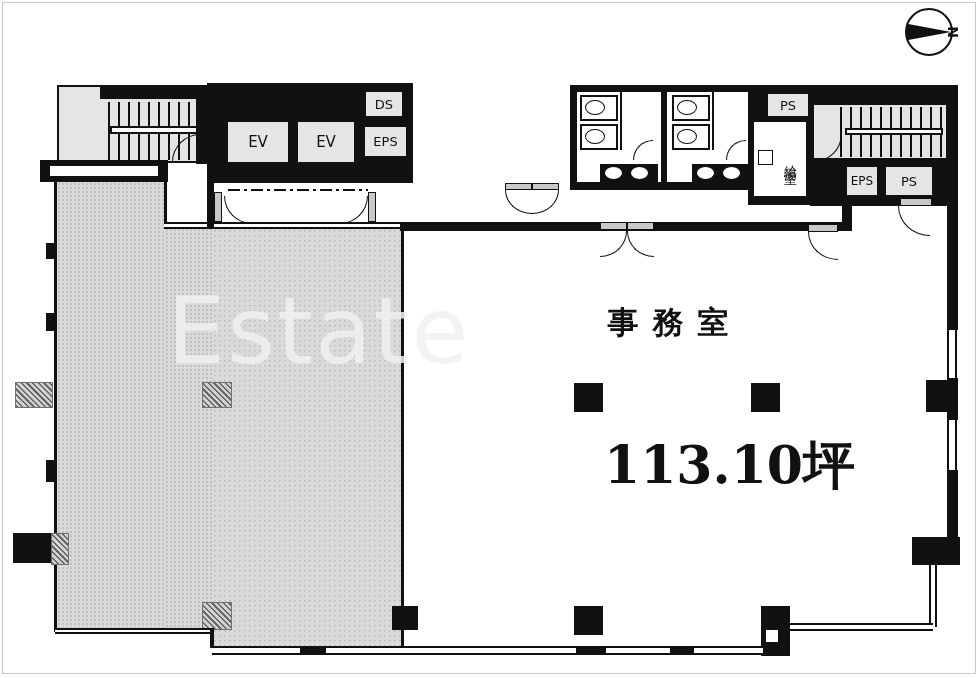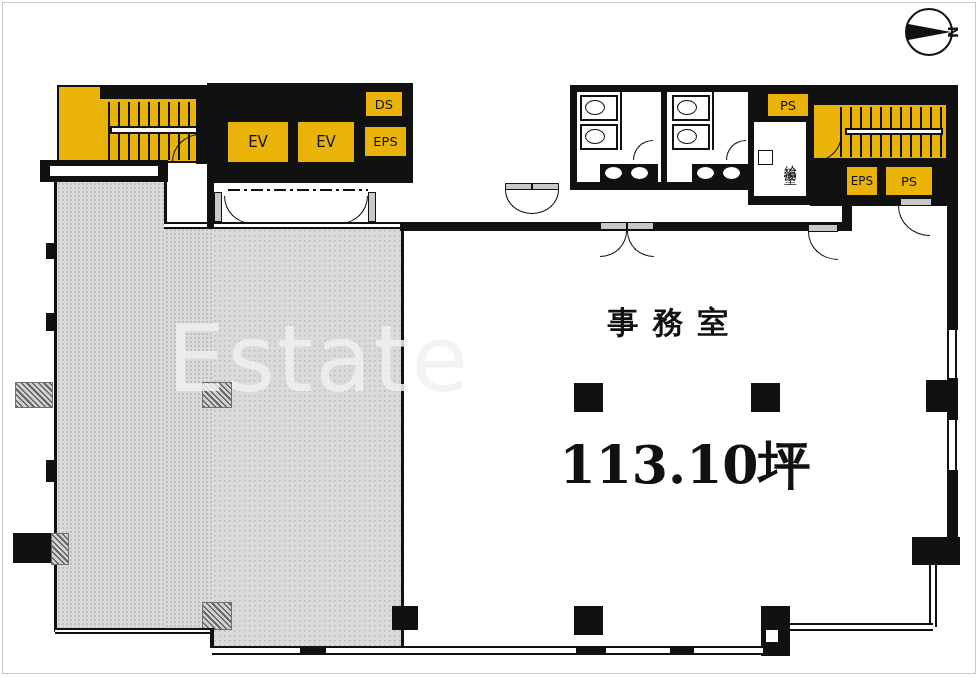--- a/index.html
+++ b/index.html
@@ -1,20 +1,20 @@
 <!DOCTYPE html>
 <html><head>
 <meta charset="utf-8">
 <style>
   html,body { margin:0; padding:0; background:#fff; }
   #plan { position:relative; width:980px; height:678px; background:#ffffff; overflow:hidden;
           font-family:"DejaVu Sans", sans-serif; }
   .abs  { position:absolute; box-sizing:border-box; }
   .wall { background:#111; }
-  .room { background:#eab308; border:2px solid #111; }
+  .room { background:#e5e5e5; border:2px solid #111; }
   .thick{ border-width:5px; }
   .winh { background:#fff; border-top:2px solid #111; border-bottom:2px solid #111; }
   .winv { background:#fff; border-left:2px solid #111; border-right:2px solid #111; }
   .gray { background-color:#dadada;
           background-image:radial-gradient(#c0c0c0 1px, transparent 1px);
           background-size:4px 4px; }
   .gray2{ background-size:5px 5px; }
   .hcol { background:repeating-linear-gradient(45deg,#696969 0 1.5px,#d0d0d0 1.5px 4px);
           border:1px solid #707070; }
   .col  { background:#111; }
@@ -175,25 +175,25 @@
   <div class="abs panel" style="left:900px;top:198px;width:32px;height:8px;"></div>
   <div class="abs arc-bl" style="left:898px;top:206px;width:32px;height:30px;"></div>
 
   <div class="abs col" style="left:574px;top:383px;width:29px;height:29px;"></div>
   <div class="abs col" style="left:751px;top:383px;width:29px;height:29px;"></div>
   <div class="abs col" style="left:574px;top:606px;width:29px;height:29px;"></div>
 
   <div class="abs lbl" style="left:555px;top:303px;width:240px;height:40px;font-size:31px;font-weight:bold;letter-spacing:14px;text-align:center;">
     <span>事務室</span>
   </div>
-  <div class="abs lbl serif" style="left:515px;top:436px;width:340px;height:60px;font-size:52px;font-weight:bold;">
+  <div class="abs lbl serif" style="left:515px;top:436px;width:340px;height:60px;font-size:52px;font-weight:bold;justify-content:flex-end;">
     <span>113.10坪</span>
   </div>
 
-  <div class="abs wm" style="left:167px;top:284px;width:340px;height:96px;font-size:92px;line-height:96px;margin-top:28px;">
+  <div class="abs wm" style="left:167px;top:284px;width:340px;height:96px;font-size:92px;line-height:96px;">
     <span>Estate</span>
   </div>
 
   <div class="abs" style="left:905px;top:8px;width:48px;height:48px;border:2.5px solid #111;border-radius:50%;"></div>
   <div class="abs tri" style="left:907px;top:20px;width:44px;height:24px;"></div>
   <div class="abs lbl" style="left:944px;top:22px;width:18px;height:20px;font-size:14px;font-weight:bold;transform:rotate(90deg);">
     <span>N</span>
   </div>
 
 </div>

